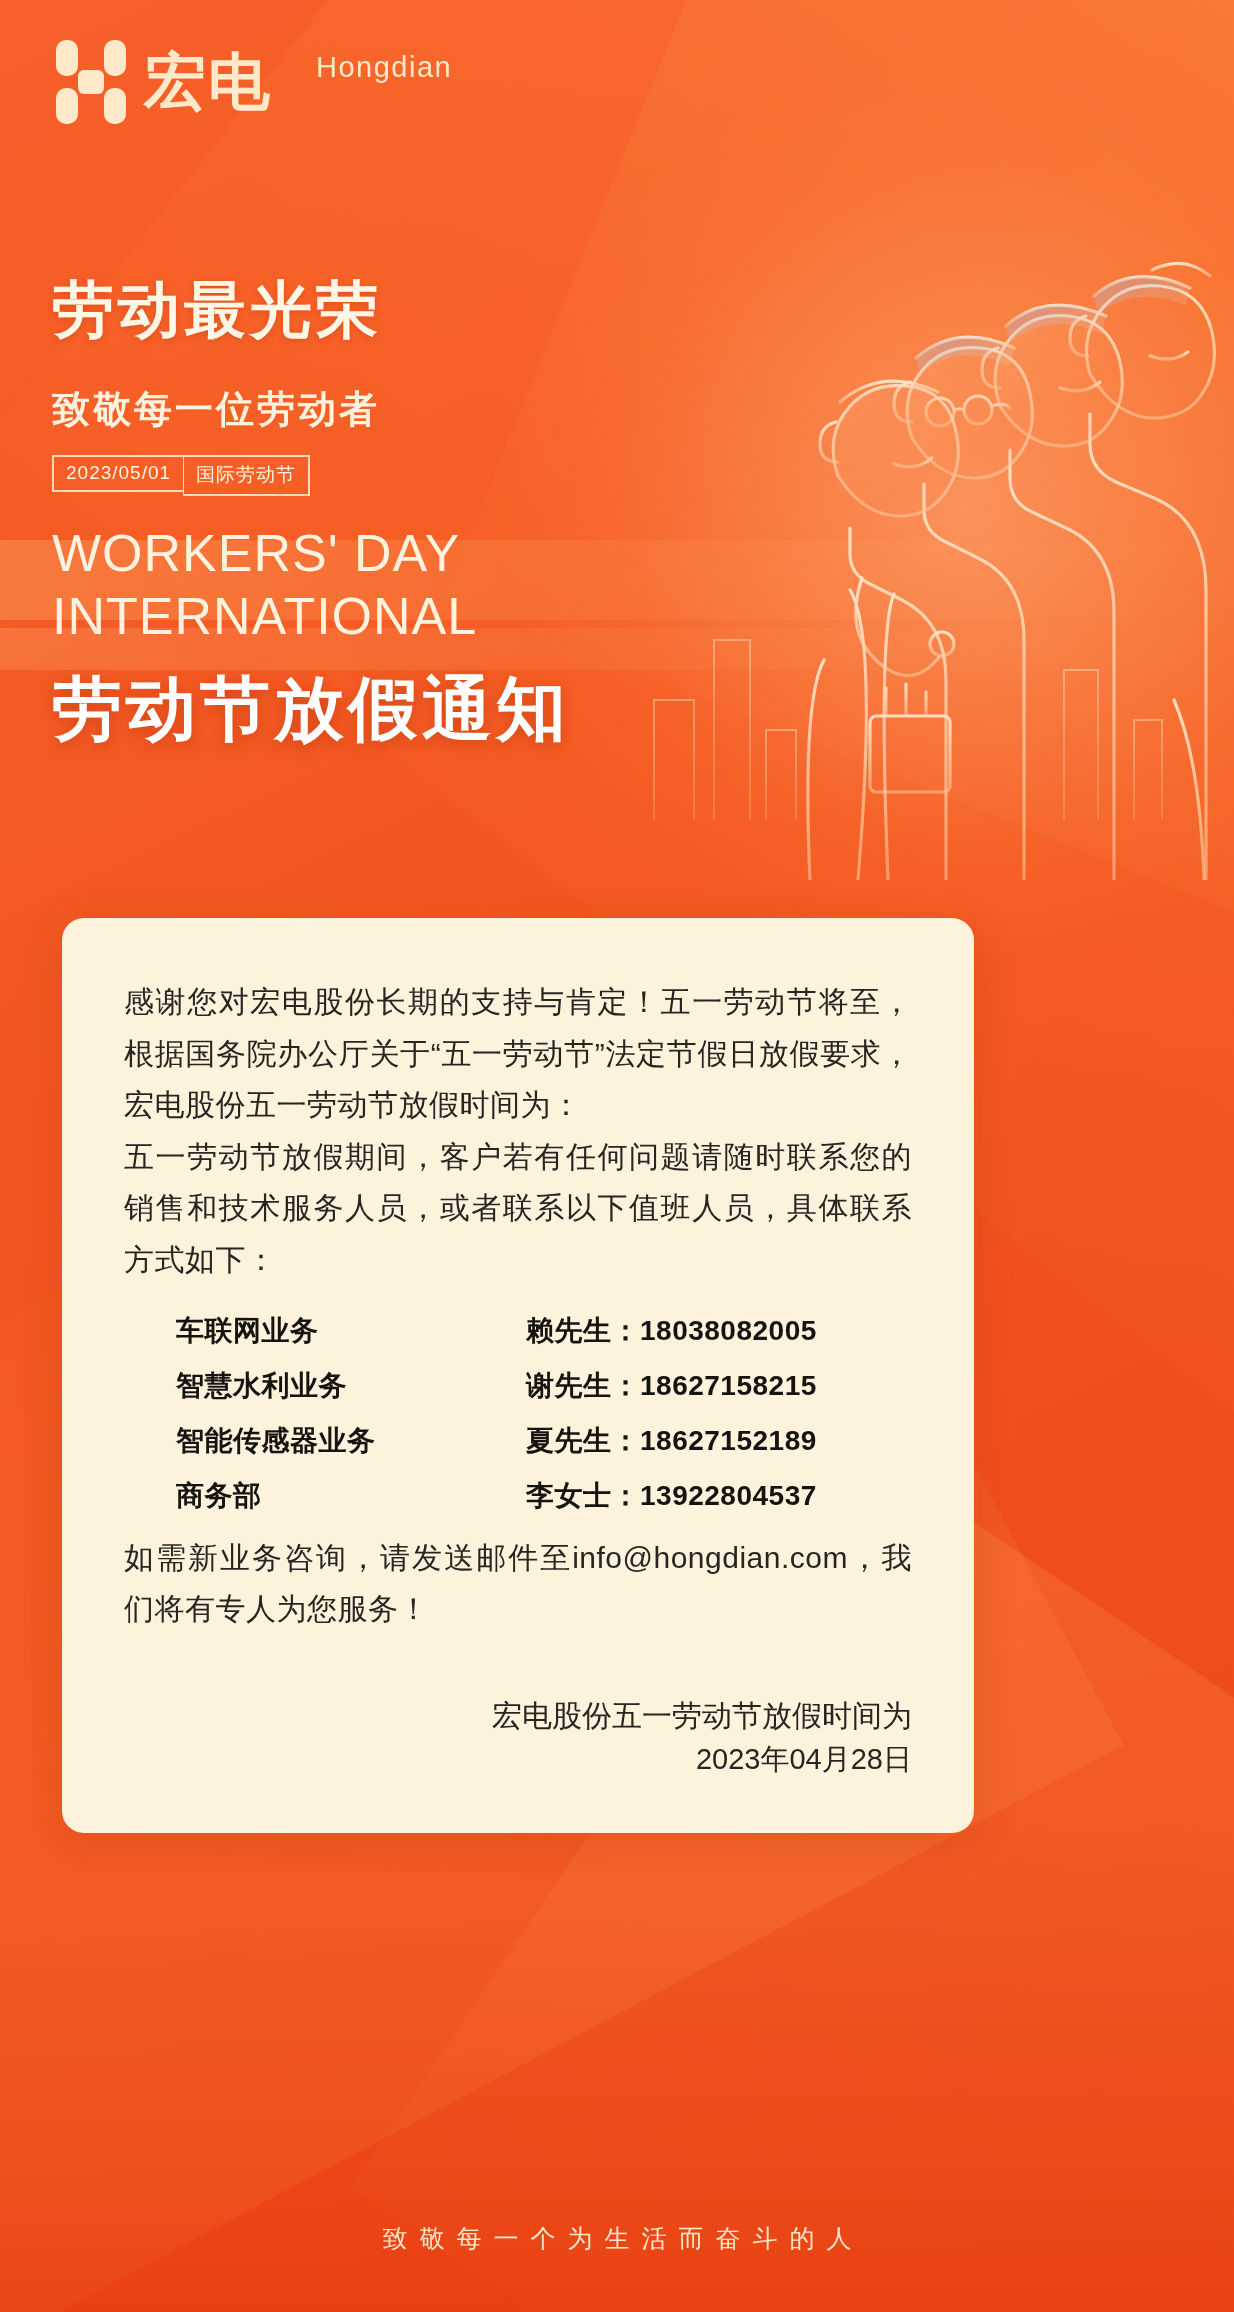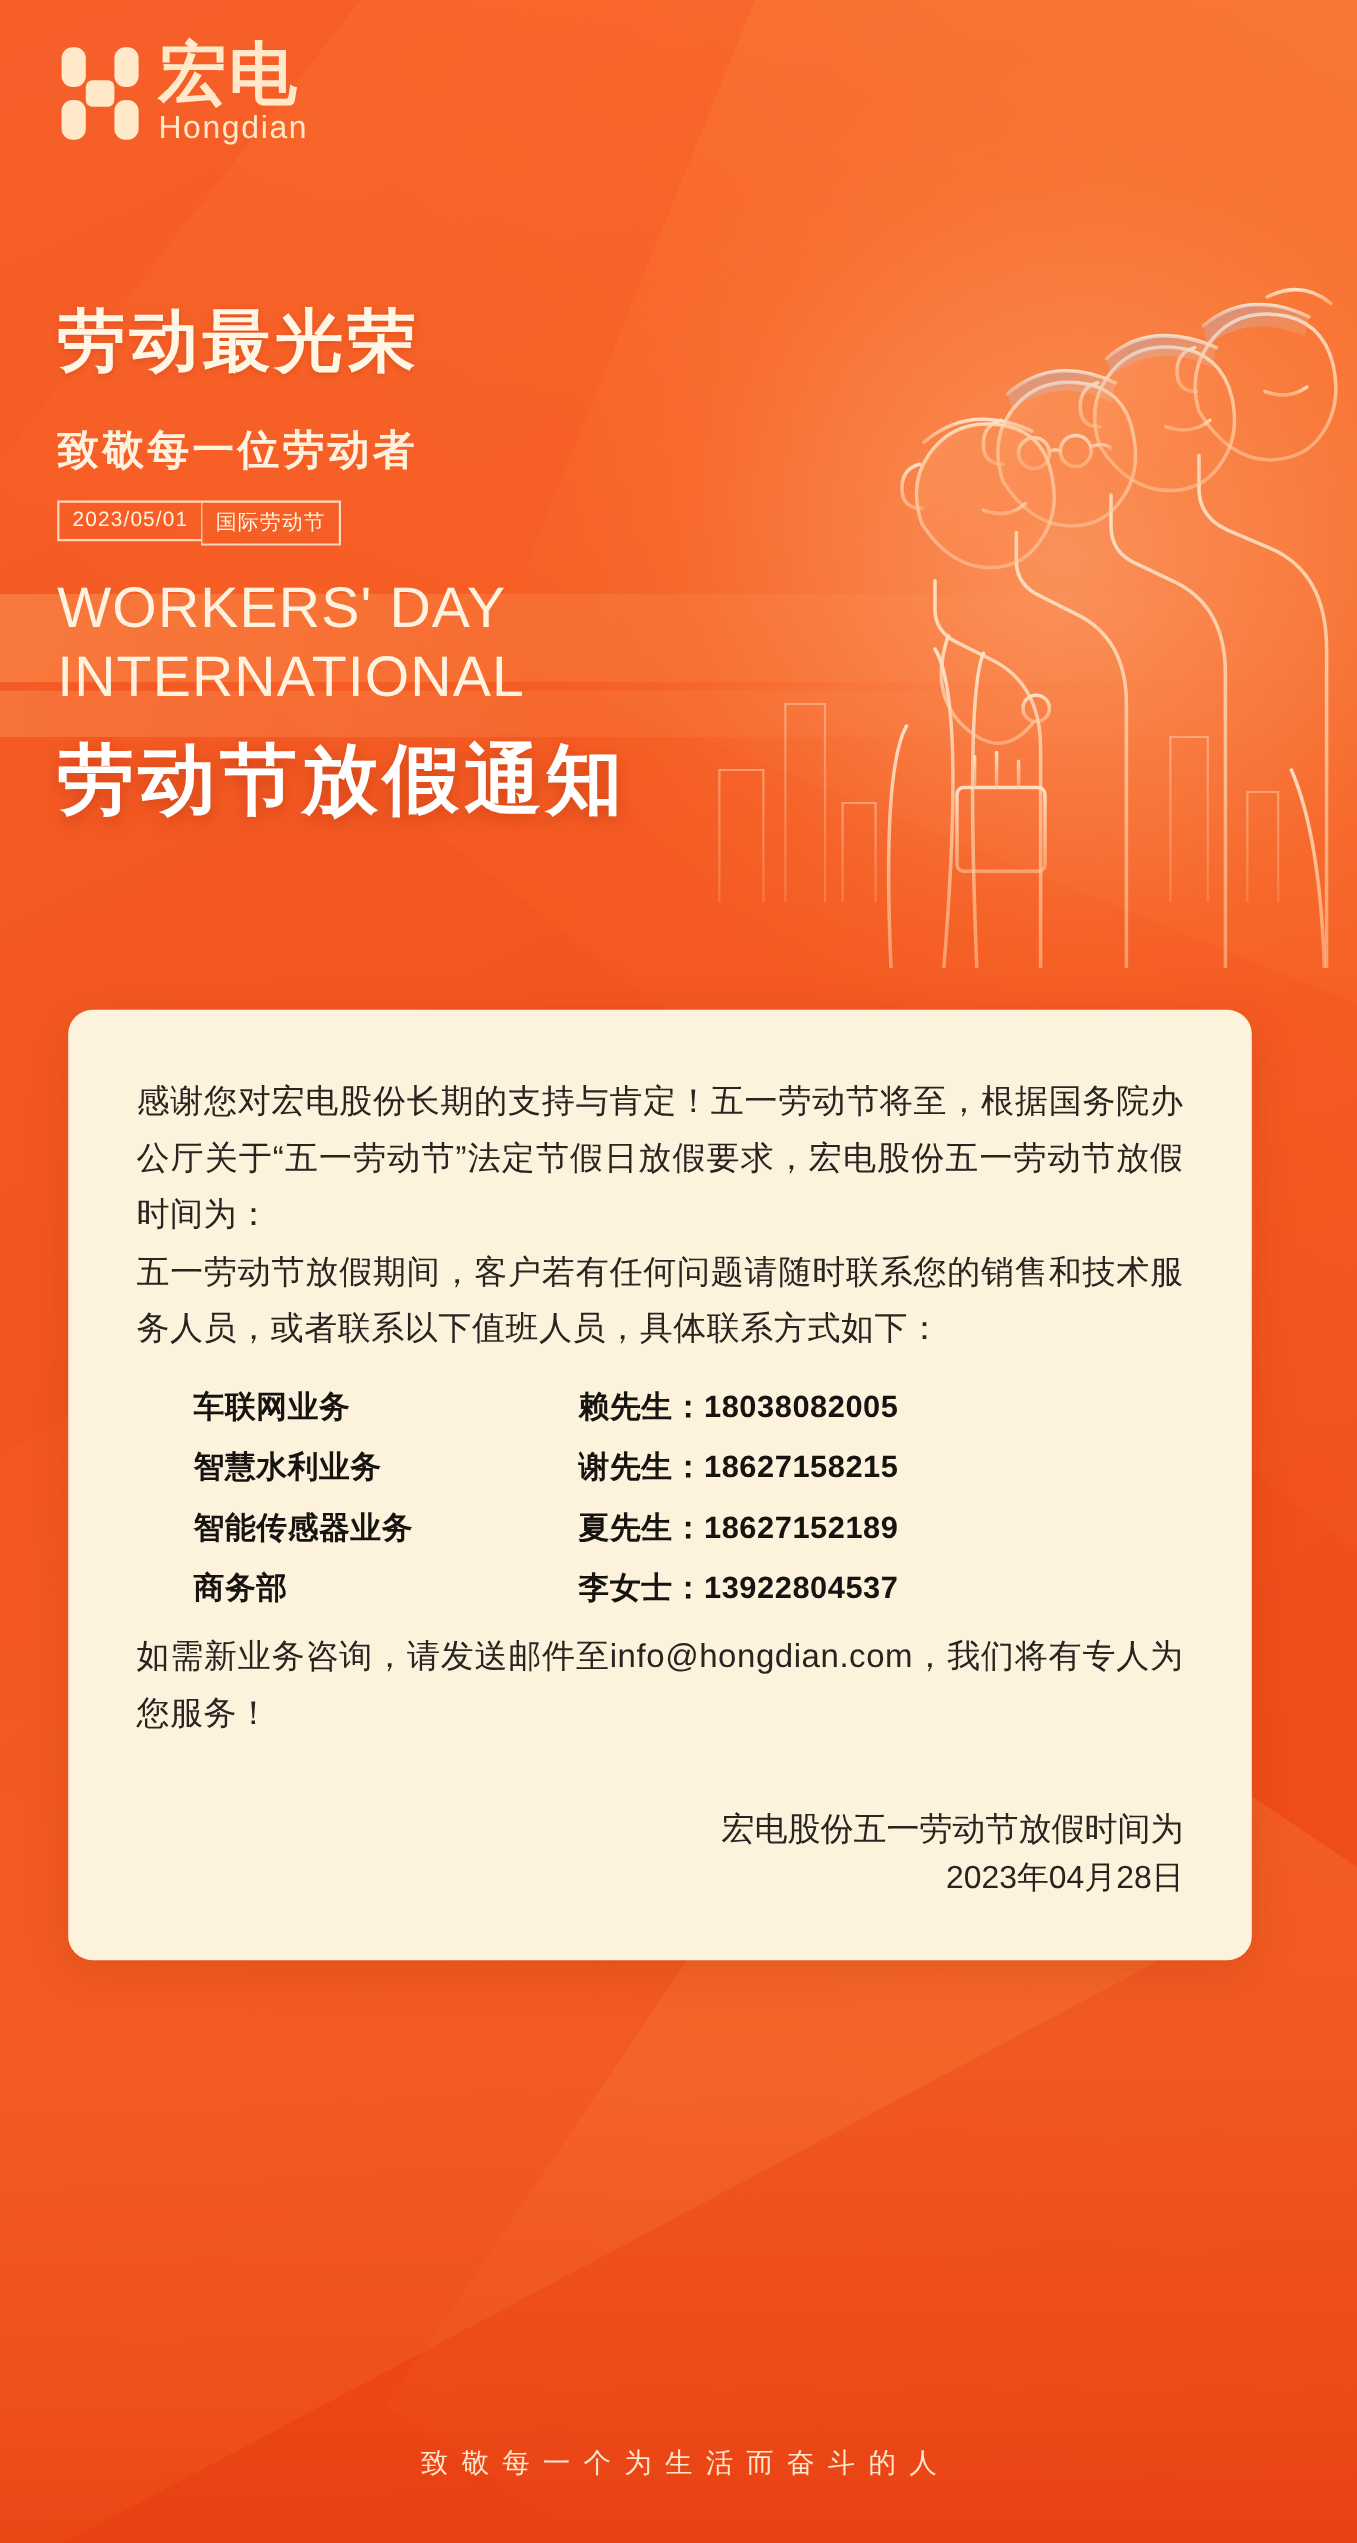--- a/index.html
+++ b/index.html
@@ -69,21 +69,21 @@
     background: linear-gradient(180deg, rgba(236,70,20,0) 0%, rgba(233,64,17,0.45) 70%, rgba(230,60,15,0.70) 100%);
   }
 
   
   .workers { position: absolute; right: 0; top: 120px; width: 640px; height: 760px; opacity: 0.95; }
   .workers svg { width: 100%; height: 100%; display: block; }
 
   
   .logo { position: absolute; left: 52px; top: 36px; display: flex; align-items: center; gap: 14px; }
   .logo-mark { width: 78px; height: 92px; }
-  .logo-text { display: flex; flex-direction: column; justify-content: center; }
+  .logo-text { display: flex; flex-direction: row; justify-content: center; gap: 44px; }
   .logo-cn {
     font-size: 62px; font-weight: bold; color: #ffe9c9; letter-spacing: 2px;
     line-height: 1.02;
     font-family: "Liberation Sans", "DejaVu Sans", sans-serif;
   }
   .logo-en {
     font-size: 29px; color: #ffe9c9; letter-spacing: 1.5px; line-height: 1.1; margin-top: 2px;
   }
 
   
@@ -115,21 +115,21 @@
   .head-big {
     margin-top: 14px;
     font-size: 70px; font-weight: bold; color: #ffffff; letter-spacing: 4px;
     text-shadow: 0 4px 14px rgba(150,35,0,0.35);
   }
 
   
   .card {
     position: absolute;
     left: 62px; top: 918px;
-    width: 1076px;
+    width: 912px;
     background: #fdf2dc;
     border-radius: 22px;
     padding: 58px 62px 52px 62px;
     box-shadow: 0 10px 40px rgba(150,40,0,0.18);
   }
   .p {
     color: #2a2420;
     font-size: 30px;
     line-height: 1.72;
     text-align: justify;

